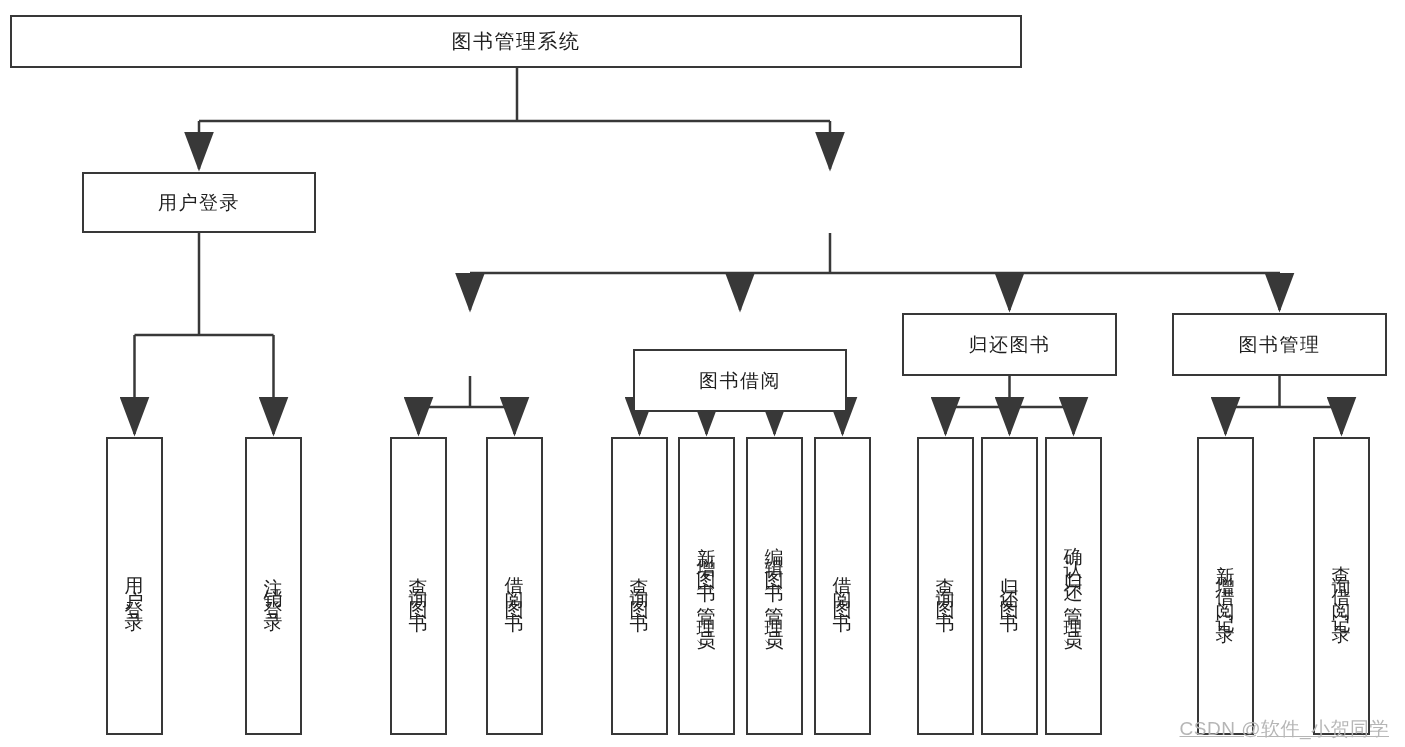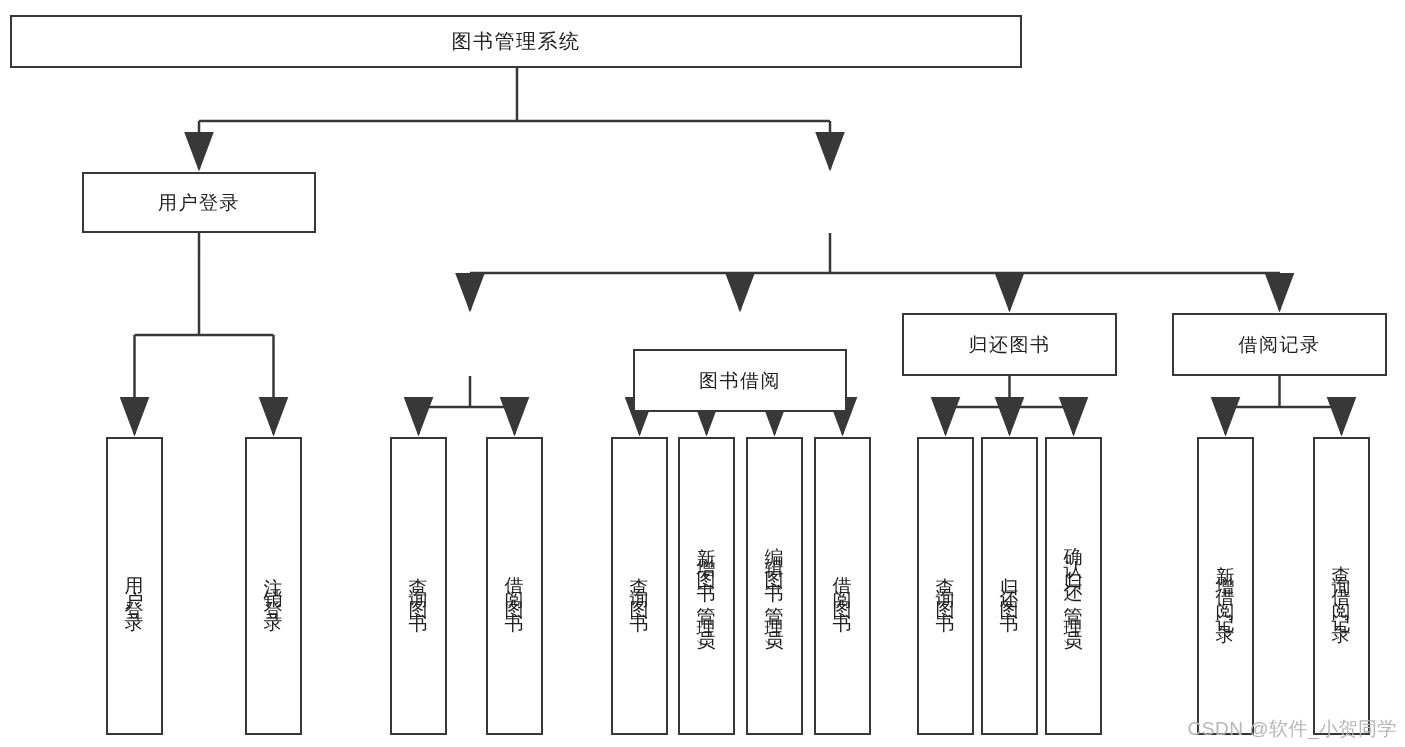--- a/index.html
+++ b/index.html
@@ -13,23 +13,23 @@
     box-sizing:border-box;display:flex;align-items:center;justify-content:center;
     color:#1f1f1f;
   }
   .h-label{font-size:19px;letter-spacing:1.5px;white-space:nowrap;}
   .root-box .h-label{font-size:20px;}
   .leaf .v-label{
     writing-mode:vertical-rl;text-orientation:mixed;
     font-size:19px;letter-spacing:12px;line-height:1;
   }
   .watermark{
-    position:absolute;right:8px;bottom:5px;
+    position:absolute;right:16px;bottom:5px;
     font-size:19px;letter-spacing:0.5px;
-    color:#b6b6b6;white-space:nowrap;
+    color:#b6b6b6;white-space:nowrap;text-decoration:underline;
   }
 </style>
 </head>
 <body>
 
 <div class="canvas">
 
   <svg class="wires" width="1405" height="747" viewBox="0 0 1405 747">
     <defs>
       <marker id="ah" viewBox="0 0 16 12" refX="15" refY="6" markerWidth="16" markerHeight="12" orient="auto">
@@ -81,21 +81,21 @@
     <span class="h-label">用户登录</span>
   </div>
 
   <div class="box" style="left:633px;top:313px;width:214px;height:63px;margin-top:36px;">
     <span class="h-label">图书借阅</span>
   </div>
   <div class="box" style="left:902px;top:313px;width:215px;height:63px;">
     <span class="h-label">归还图书</span>
   </div>
   <div class="box" style="left:1172px;top:313px;width:215px;height:63px;">
-    <span class="h-label">借阅记录</span>
+    <span class="h-label">图书管理</span>
   </div>
 
   <div class="box leaf" style="left:106px;top:437px;width:57px;height:298px;">
     <span class="v-label">用户登录</span>
   </div>
   <div class="box leaf" style="left:245px;top:437px;width:57px;height:298px;">
     <span class="v-label">注销登录</span>
   </div>
 
   <div class="box leaf" style="left:390px;top:437px;width:57px;height:298px;">

